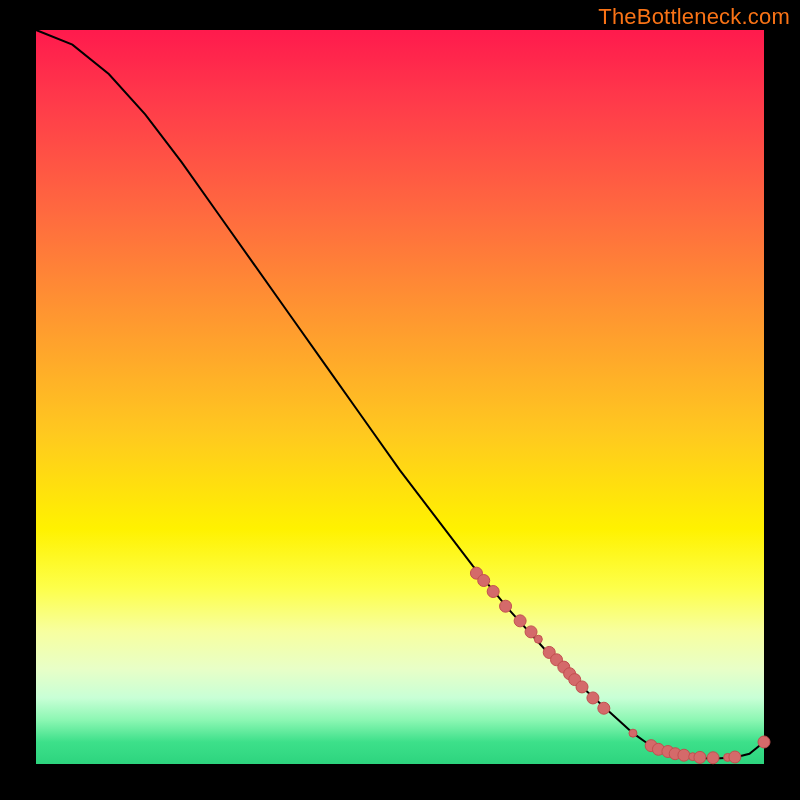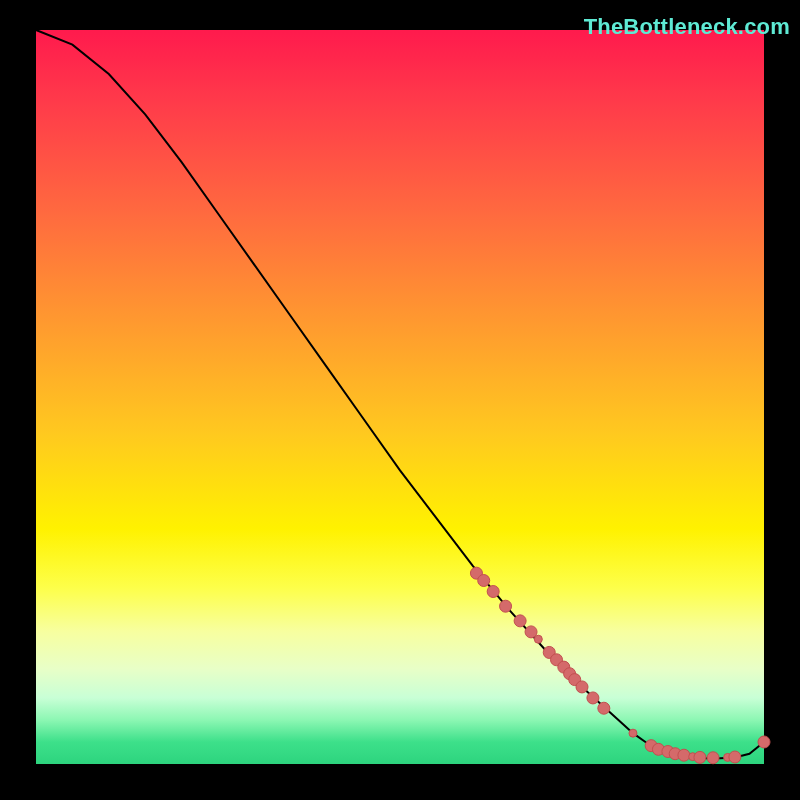--- a/index.html
+++ b/index.html
@@ -11,26 +11,26 @@
     overflow: hidden;
     position: relative;
   }
   .container {
     position: relative;
     width: 800px;
     height: 800px;
   }
   .watermark {
     position: absolute;
-    top: 14px;
+    top: 4px;
     right: 10px;
     font-family: Arial, Helvetica, sans-serif;
     font-size: 22px;
-    font-weight: 700;
-    color: #5eead4;
+    font-weight: 400;
+    color: #f97316;
     letter-spacing: 0.2px;
     z-index: 10;
   }
   .plot-bg {
     position: absolute;
     left: 36px;
     top: 30px;
     width: 728px;
     height: 734px;
     background: linear-gradient(to bottom,

